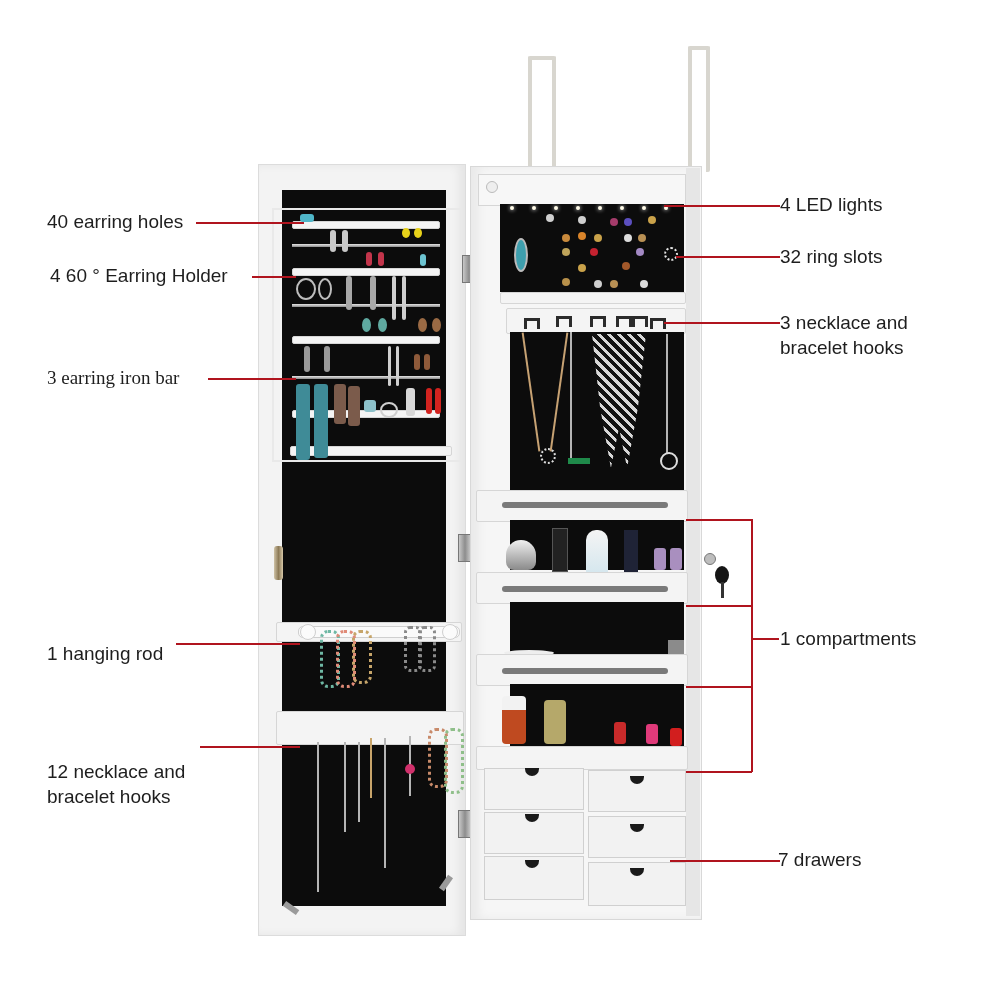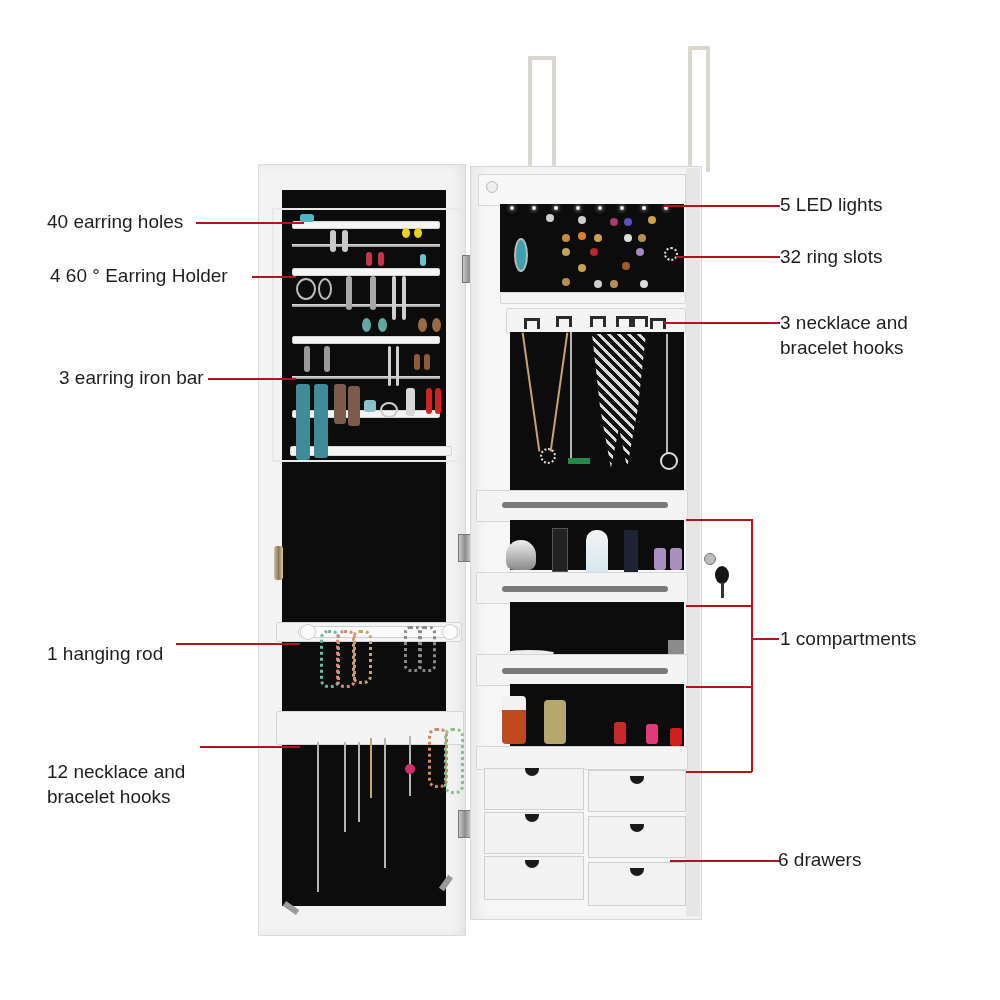--- a/index.html
+++ b/index.html
@@ -223,45 +223,45 @@
   <div class="pull" style="left:630px;top:868px;"></div>
 </div>
 
 <div>
   <div class="label" style="left:47px;top:210px;">40 earring holes</div>
   <div class="lead" style="left:196px;top:222px;width:108px;"></div>
 
   <div class="label" style="left:50px;top:264px;">4 60 °  Earring Holder</div>
   <div class="lead" style="left:252px;top:276px;width:44px;"></div>
 
-  <div class="label" style="left:59px;top:366px;">3  earring iron bar</div>
+  <div class="label" style="left:47px;top:366px;font-family:Liberation Serif, serif;">3  earring iron bar</div>
   <div class="lead" style="left:208px;top:378px;width:88px;"></div>
 
   <div class="label" style="left:47px;top:642px;">1 hanging rod</div>
   <div class="lead" style="left:176px;top:643px;width:124px;"></div>
 
   <div class="label" style="left:47px;top:760px;">12 necklace and</div>
   <div class="label" style="left:47px;top:785px;">bracelet  hooks</div>
   <div class="lead" style="left:200px;top:746px;width:100px;"></div>
 </div>
 
 <div>
   <div class="lead" style="left:664px;top:205px;width:116px;"></div>
-  <div class="label" style="left:780px;top:193px;">5 LED lights</div>
+  <div class="label" style="left:780px;top:193px;">4 LED lights</div>
 
   <div class="lead" style="left:676px;top:256px;width:104px;"></div>
   <div class="label" style="left:780px;top:245px;">32  ring slots</div>
 
   <div class="lead" style="left:664px;top:322px;width:116px;"></div>
   <div class="label" style="left:780px;top:311px;">3  necklace and</div>
   <div class="label" style="left:780px;top:336px;">bracelet  hooks</div>
 
   <div class="lead" style="left:686px;top:519px;width:66px;"></div>
   <div class="lead" style="left:686px;top:605px;width:66px;"></div>
   <div class="lead" style="left:686px;top:686px;width:66px;"></div>
   <div class="lead" style="left:686px;top:771px;width:66px;"></div>
   <div class="vlead" style="left:751px;top:519px;height:253px;"></div>
   <div class="lead" style="left:751px;top:638px;width:28px;"></div>
   <div class="label" style="left:780px;top:627px;">1 compartments</div>
 
   <div class="lead" style="left:670px;top:860px;width:110px;"></div>
-  <div class="label" style="left:778px;top:848px;">6 drawers</div>
+  <div class="label" style="left:778px;top:848px;">7 drawers</div>
 </div>
 
 </body></html>

